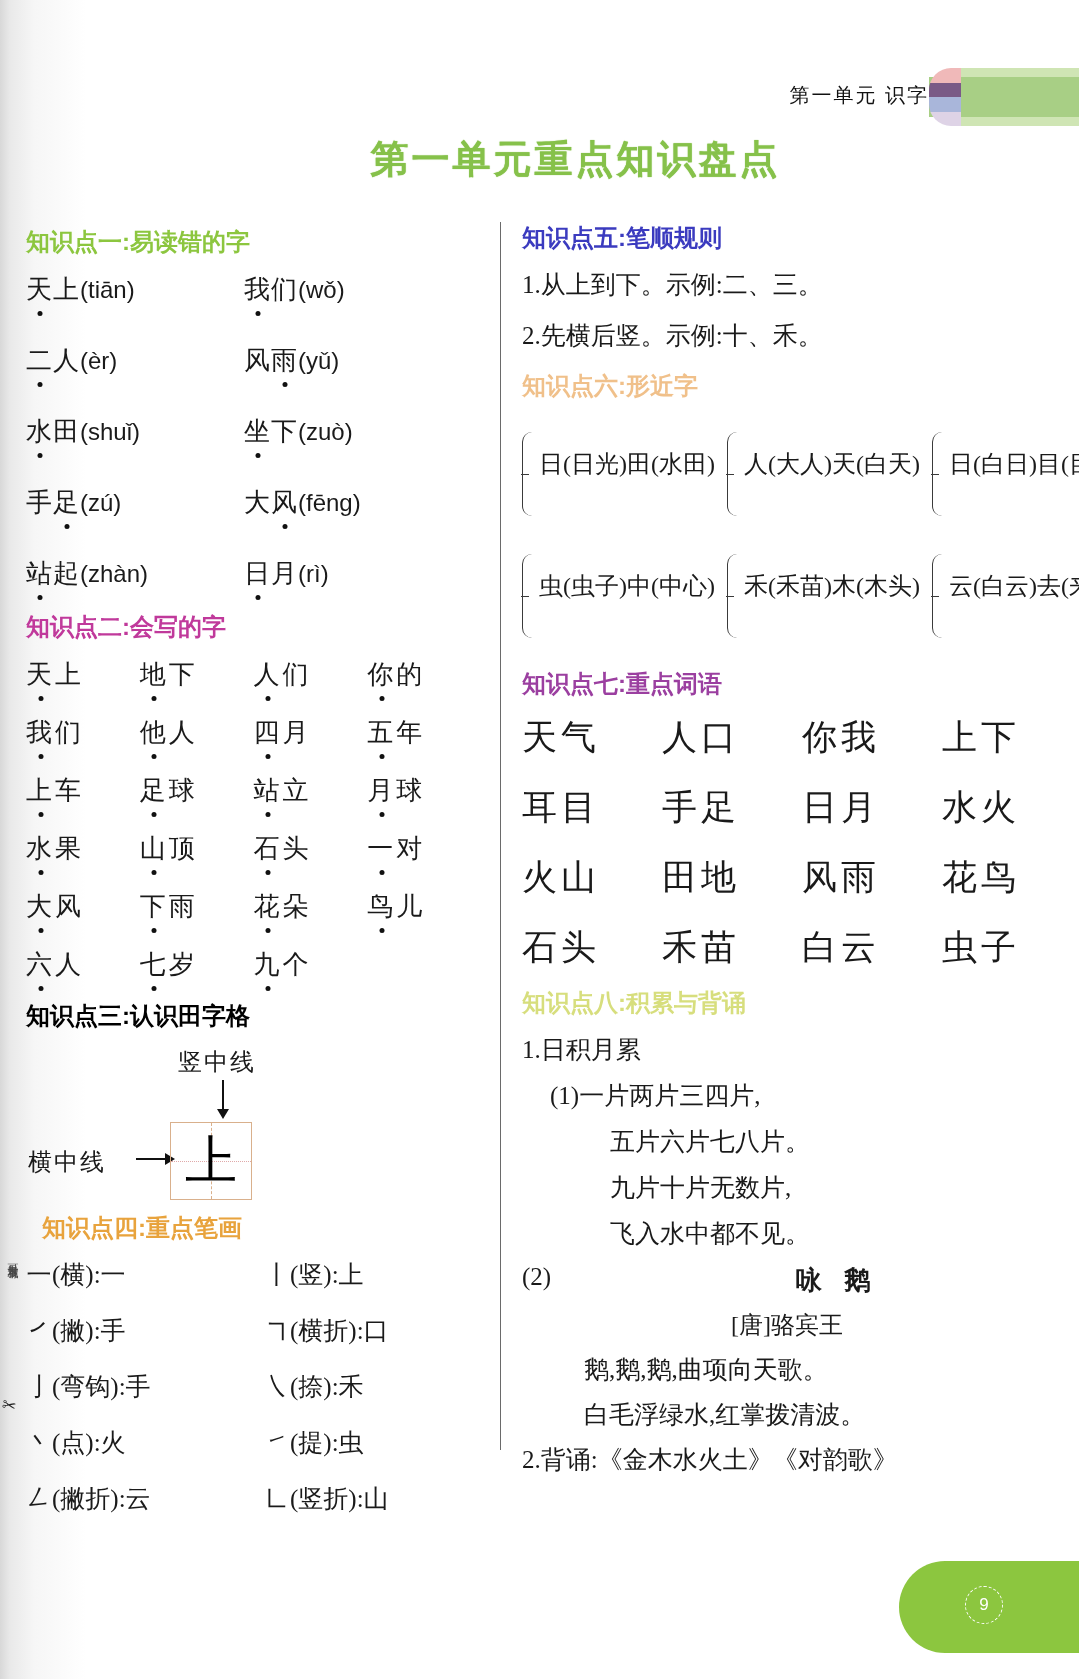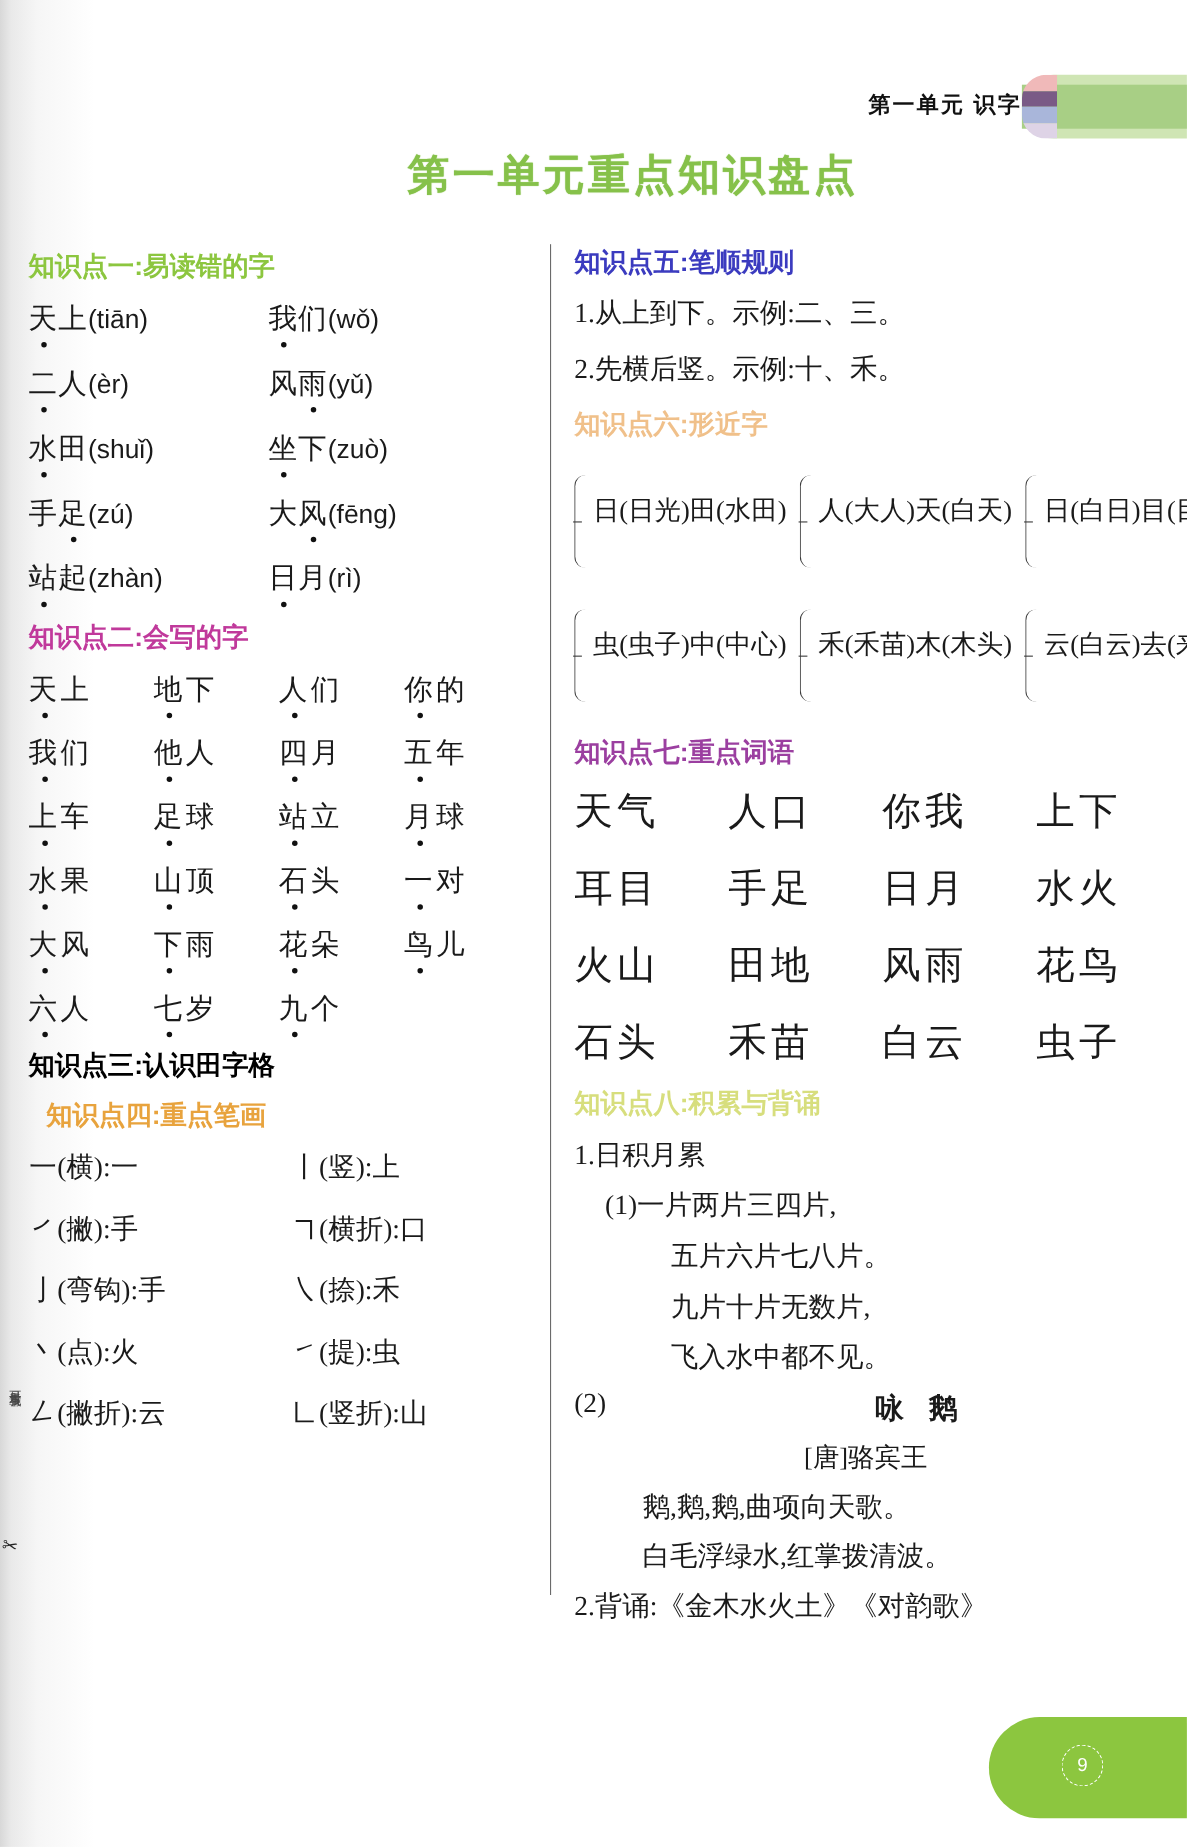--- a/index.html
+++ b/index.html
@@ -25,21 +25,21 @@
   }
   .spine-icon{position:absolute;left:2px;top:1395px;font-size:17px;color:#222;transform:rotate(12deg);}
 
   
   .header{
     position:absolute;top:68px;right:0;width:420px;height:62px;
   }
   .hdr-label{
     position:absolute;right:150px;top:14px;
     font-family:"Liberation Sans",sans-serif;
-    font-size:20px;font-weight:bold;color:#111;letter-spacing:2px;
+    font-size:20px;font-weight:normal;color:#111;letter-spacing:2px;
     white-space:nowrap;
     text-align:right;
   }
   .hdr-stripes{
     position:absolute;right:118px;top:0;width:32px;height:58px;overflow:hidden;
     border-radius:22px 0 0 22px;
   }
   .hdr-stripes i{display:block;height:14.5px;width:100%;}
   .s1{background:#f0b9b9;}
   .s2{background:#7a5a86;}
@@ -80,21 +80,21 @@
   .kp-1{color:#8cc63f;}
   .kp-2{color:#c0399b;}
   .kp-3{color:#000000;}
   .kp-4{color:#e8a33d;margin-left:16px;}
   .kp-5{color:#3b3bbf;}
   .kp-6{color:#f0c08a;}
   .kp-7{color:#9b3fa0;}
   .kp-8{color:#d7de7d;}
 
   
-  .py-grid{display:grid;grid-template-columns:218px 1fr;row-gap:20px;margin-bottom:16px;}
+  .py-grid{display:grid;grid-template-columns:218px 1fr;row-gap:32px;margin-bottom:16px;}
   .py-item{font-size:26px;white-space:nowrap;position:relative;padding-bottom:4px;}
   .py-han{letter-spacing:1px;}
   .dot-under{position:relative;display:inline-block;}
   .dot-under::after{
     content:"";position:absolute;left:50%;bottom:-9px;transform:translateX(-50%);
     width:5px;height:5px;border-radius:50%;background:#111;
   }
   .py-pin{font-family:"Liberation Sans",sans-serif;font-size:24px;}
 
   
@@ -252,20 +252,31 @@
       <div class="w-item"><span class="dot-under">下</span><span>雨</span></div>
       <div class="w-item"><span class="dot-under">花</span><span>朵</span></div>
       <div class="w-item"><span class="dot-under">鸟</span><span>儿</span></div>
       <div class="w-item"><span class="dot-under">六</span><span>人</span></div>
       <div class="w-item"><span class="dot-under">七</span><span>岁</span></div>
       <div class="w-item"><span class="dot-under">九</span><span>个</span></div>
       <div class="w-item">&nbsp;</div>
     </div>
 
   <div class="kp kp-3">知识点三:认识田字格</div>
+  <div class="tzg-wrap">
+    <div class="tzg-top-label">竖中线</div>
+    <div class="tzg-arrow-v"></div>
+    <div class="tzg-left-label">横中线</div>
+    <div class="tzg-arrow-h"></div>
+    <div class="tzg-box">
+      <div class="vline"></div>
+      <div class="hline"></div>
+      <div class="tzg-char">上</div>
+    </div>
+  </div>
 
   <div class="kp kp-4">知识点四:重点笔画</div>
   <div class="stroke-grid" id="kp4-list">
       <div class="stroke-item"><span class="stroke-glyph">一</span><span>(横)</span><span>:一</span></div>
       <div class="stroke-item"><span class="stroke-glyph">丨</span><span>(竖)</span><span>:上</span></div>
       <div class="stroke-item"><span class="stroke-glyph">㇒</span><span>(撇)</span><span>:手</span></div>
       <div class="stroke-item"><span class="stroke-glyph">㇕</span><span>(横折)</span><span>:口</span></div>
       <div class="stroke-item"><span class="stroke-glyph">亅</span><span>(弯钩)</span><span>:手</span></div>
       <div class="stroke-item"><span class="stroke-glyph">㇏</span><span>(捺)</span><span>:禾</span></div>
       <div class="stroke-item"><span class="stroke-glyph">丶</span><span>(点)</span><span>:火</span></div>

